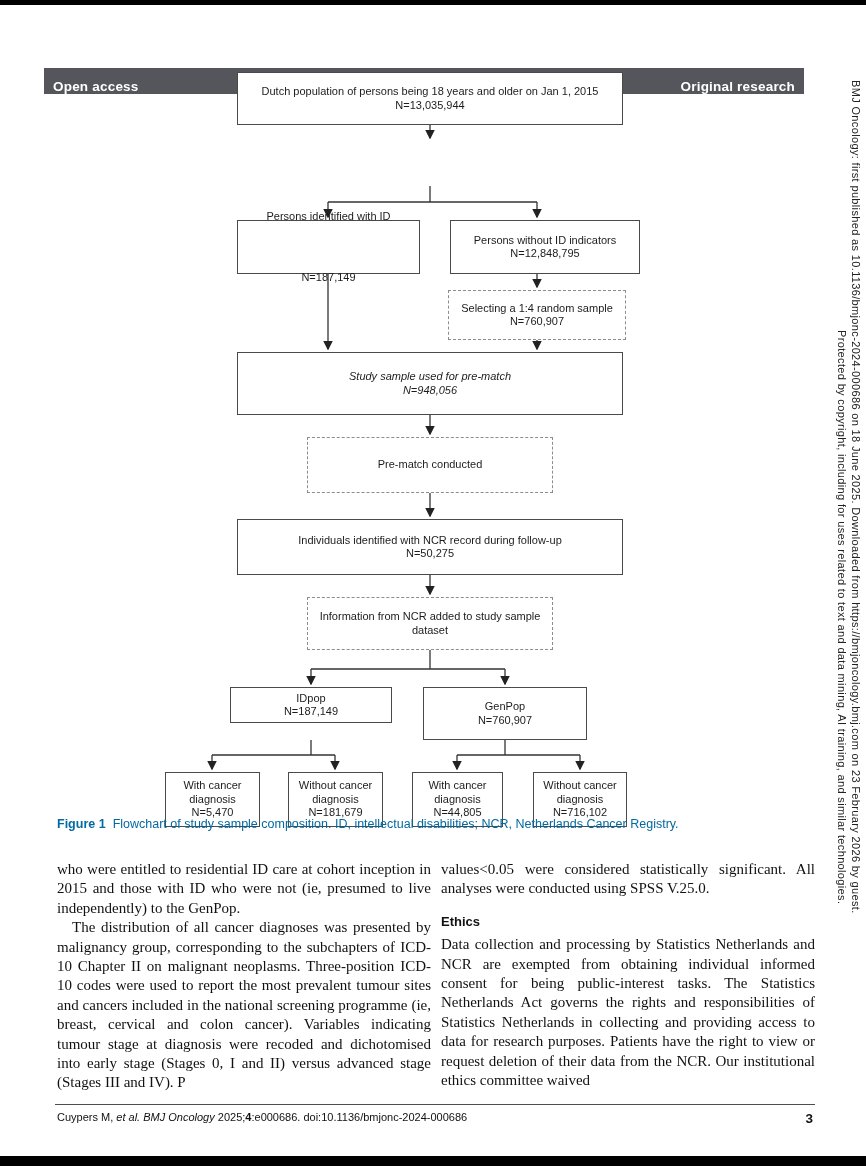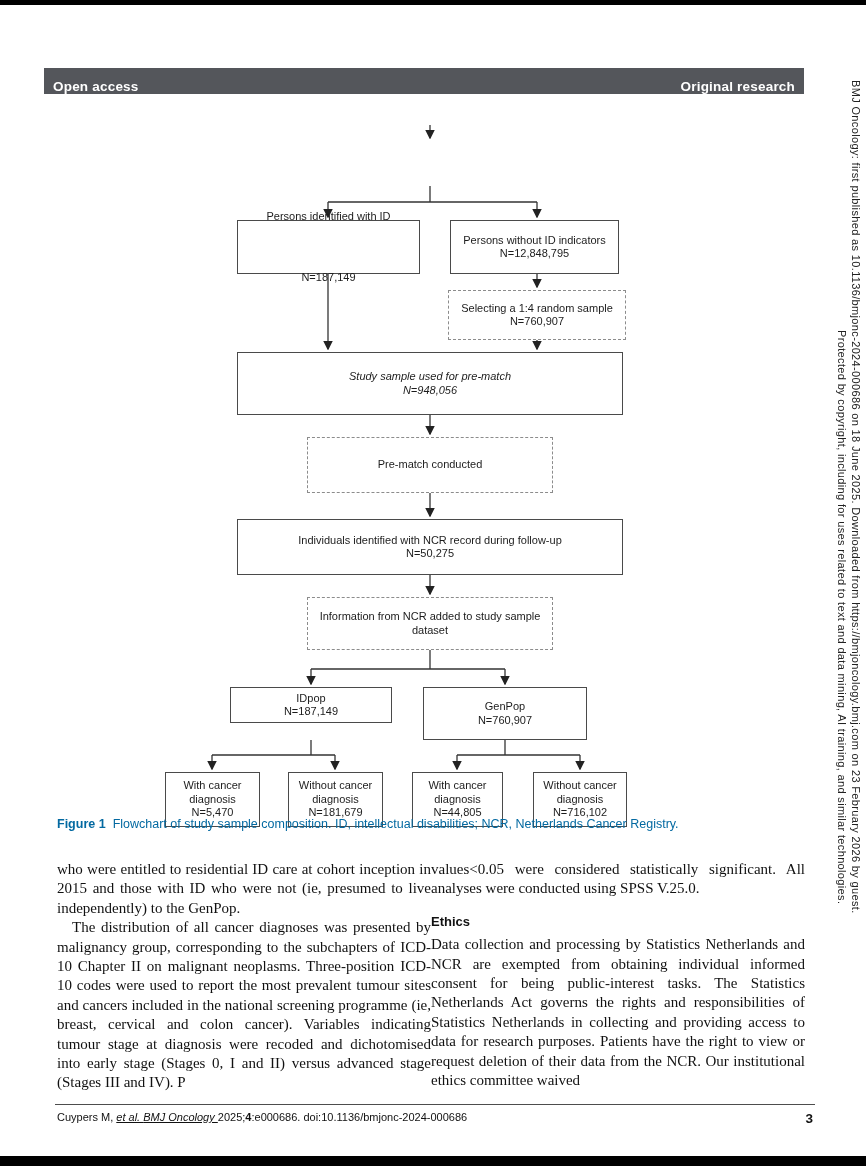--- a/index.html
+++ b/index.html
@@ -21,56 +21,56 @@
   .flow svg { position:absolute; left:0; top:0; }
   .node { position:absolute; box-sizing:border-box; background:#fff;
     border:1.5px solid #4a4a4a; display:flex; flex-direction:column;
     justify-content:center; align-items:center; text-align:center;
     font-size:11px; line-height:13.5px; color:#1c1c1c; padding:2px 5px; }
   .node.dashed { border:1.3px dashed #8c8c8c; }
 
   #n-population   { left:177px; top:7px;   width:386px; height:53px; }
   #n-crossref     { left:247px; top:76px;  width:246px; height:45px; }
   #n-persons-id   { left:177px; top:155px; width:183px; height:54px;gap:48px; }
-  #n-persons-noid { left:390px; top:155px; width:169px; height:54px; }
+  #n-persons-noid { left:390px; top:155px; width:190px; height:54px; }
   #n-sample       { left:388px; top:225px; width:178px; height:50px; }
   #n-study        { left:177px; top:287px; width:386px; height:63px;font-style:italic; }
   #n-prematch     { left:247px; top:372px; width:246px; height:56px; }
   #n-ncr-record   { left:177px; top:454px; width:386px; height:56px; }
   #n-ncr-added    { left:247px; top:532px; width:246px; height:53px; }
   #n-idpop        { left:170px; top:622px; width:162px; height:36px; }
   #n-genpop       { left:363px; top:622px; width:164px; height:53px; }
   #n-id-cancer    { left:105px; top:707px; width:95px;  height:55px; }
   #n-id-nocancer  { left:228px; top:707px; width:95px;  height:55px; }
   #n-gen-cancer   { left:352px; top:707px; width:91px;  height:55px; }
   #n-gen-nocancer { left:473px; top:707px; width:94px;  height:55px; }
 
   
   .caption { position:absolute; left:57px; top:816px; width:745px;
     font-size:12.5px; line-height:16px; color:#0369a1; }
   .caption b { margin-right:7px; }
 
   
   .article { position:absolute; left:57px; top:860px; width:758px;
-    display:flex; font-family:"Liberation Serif", serif;
+    display:flex; gap:10px; font-family:"Liberation Serif", serif;
     font-size:15px; line-height:19.4px; color:#111; }
   .article .col { width:374px; text-align:justify; }
   .article p { margin:0; }
   .article p.indented { text-indent:15px; }
   .ethics-heading { font-family:"Liberation Sans", sans-serif;
     font-weight:bold; font-size:13px; margin:13px 0 4px 0; color:#111; }
 
   
   .footer-rule { position:absolute; left:55px; top:1104px; width:760px;
     border-top:1.5px solid #4d4d4d; }
   .footer { position:absolute; left:57px; top:1111px; width:756px;
     display:flex; justify-content:space-between; align-items:flex-start;
     font-size:11px; color:#111; }
   .footer .pgnum { font-weight:bold; font-size:13.5px; }
-  .footer i { font-style:italic;text-decoration:underline; }
+  .footer i { font-style:italic; }
   .footer .vol { font-weight:bold; }
 
   
   .vtext { position:absolute; writing-mode:vertical-rl; font-size:11px;
     letter-spacing:0.35px; color:#222; white-space:nowrap; }
   #vtext-1 { right:4px;  top:80px; height:1080px; }
   #vtext-2 { right:18px; top:330px; height:830px; }
 </style>
 </head>
 <body>
@@ -109,20 +109,24 @@
       <path d="M152,690 H275"></path>
       <path d="M152,690 V704" marker-end="url(#arr)"></path>
       <path d="M275,690 V704" marker-end="url(#arr)"></path>
       <path d="M445,675 V690"></path>
       <path d="M397,690 H520"></path>
       <path d="M397,690 V704" marker-end="url(#arr)"></path>
       <path d="M520,690 V704" marker-end="url(#arr)"></path>
     </g>
   </svg>
 
+  <div class="node" id="n-population">
+    <span>Dutch population of persons being 18 years and older on Jan 1, 2015</span>
+    <span>N=13,035,944</span>
+  </div>
   <div class="node" id="n-persons-id">
     <span>Persons identified with ID</span>
     <span>N=187,149</span>
   </div>
   <div class="node" id="n-persons-noid">
     <span>Persons without ID indicators</span>
     <span>N=12,848,795</span>
   </div>
   <div class="node dashed" id="n-sample">
     <span>Selecting a 1:4 random sample</span>

